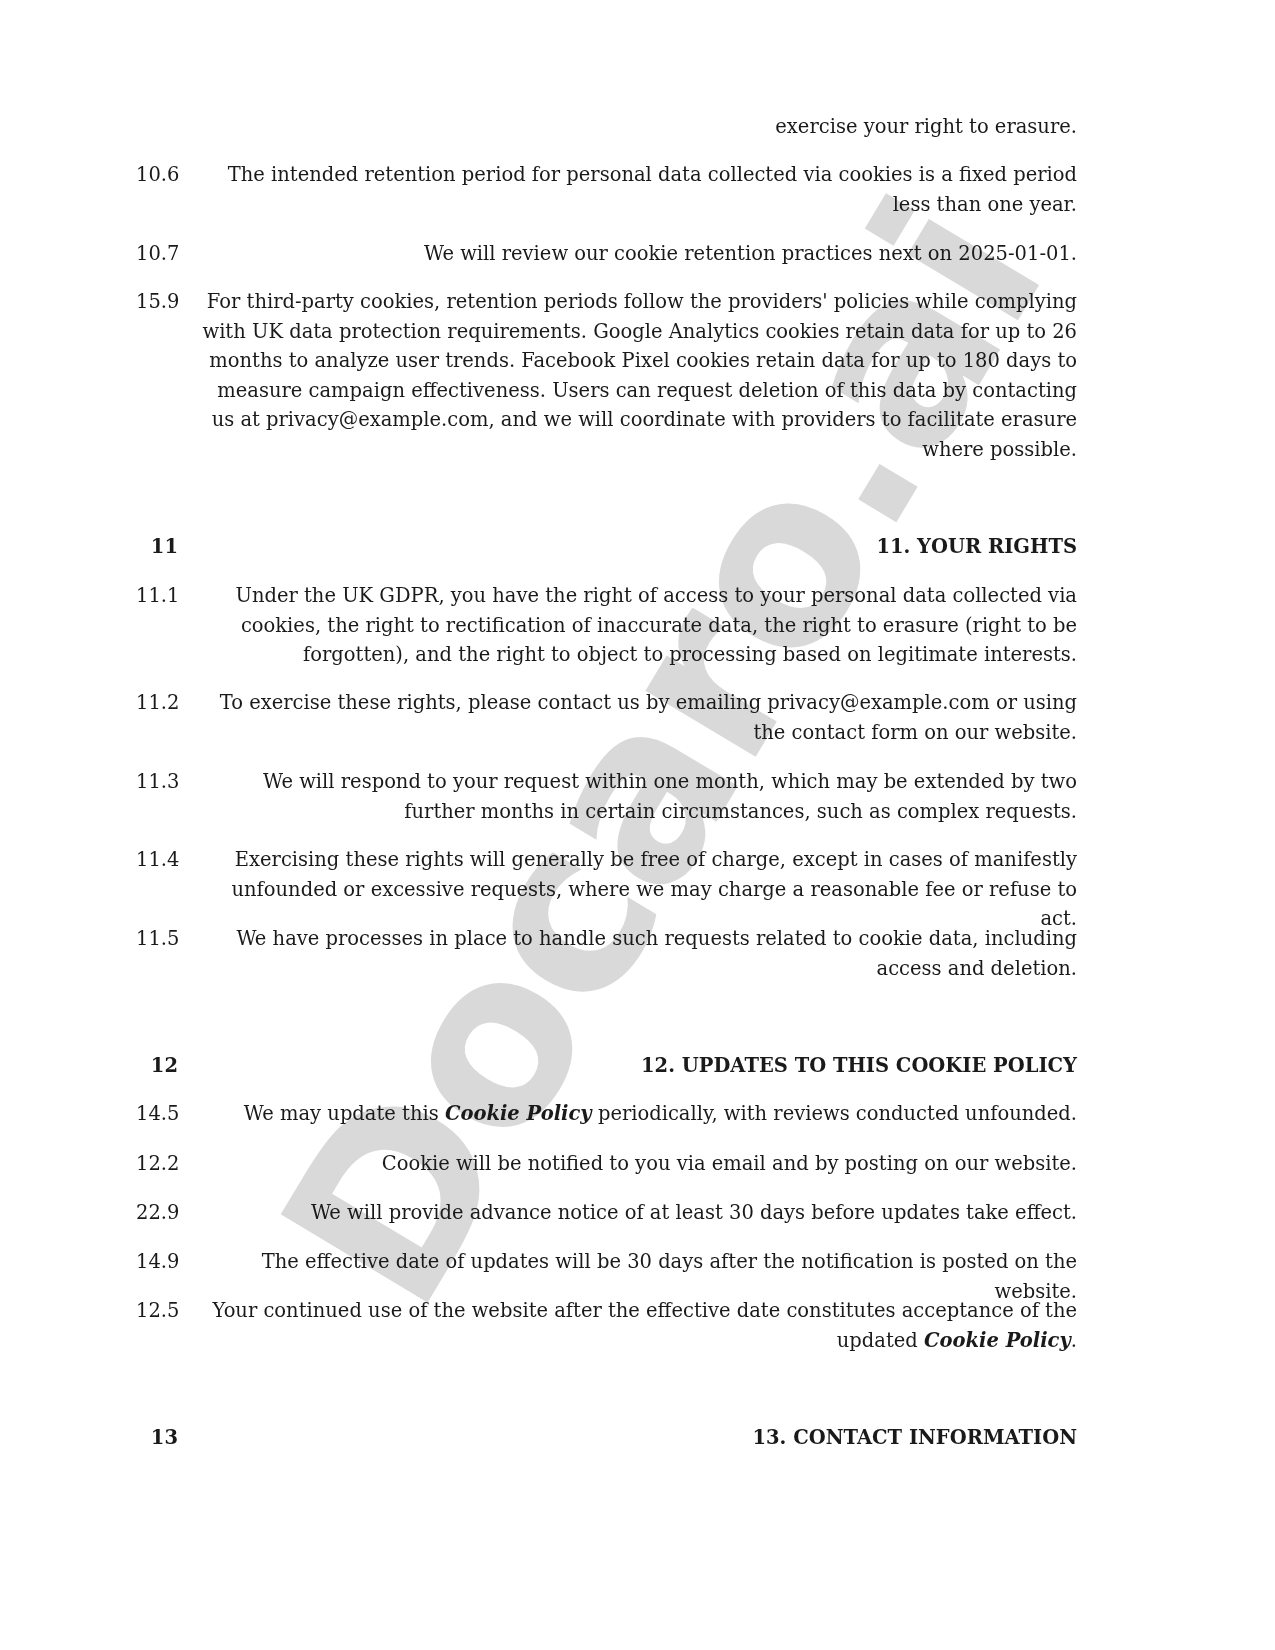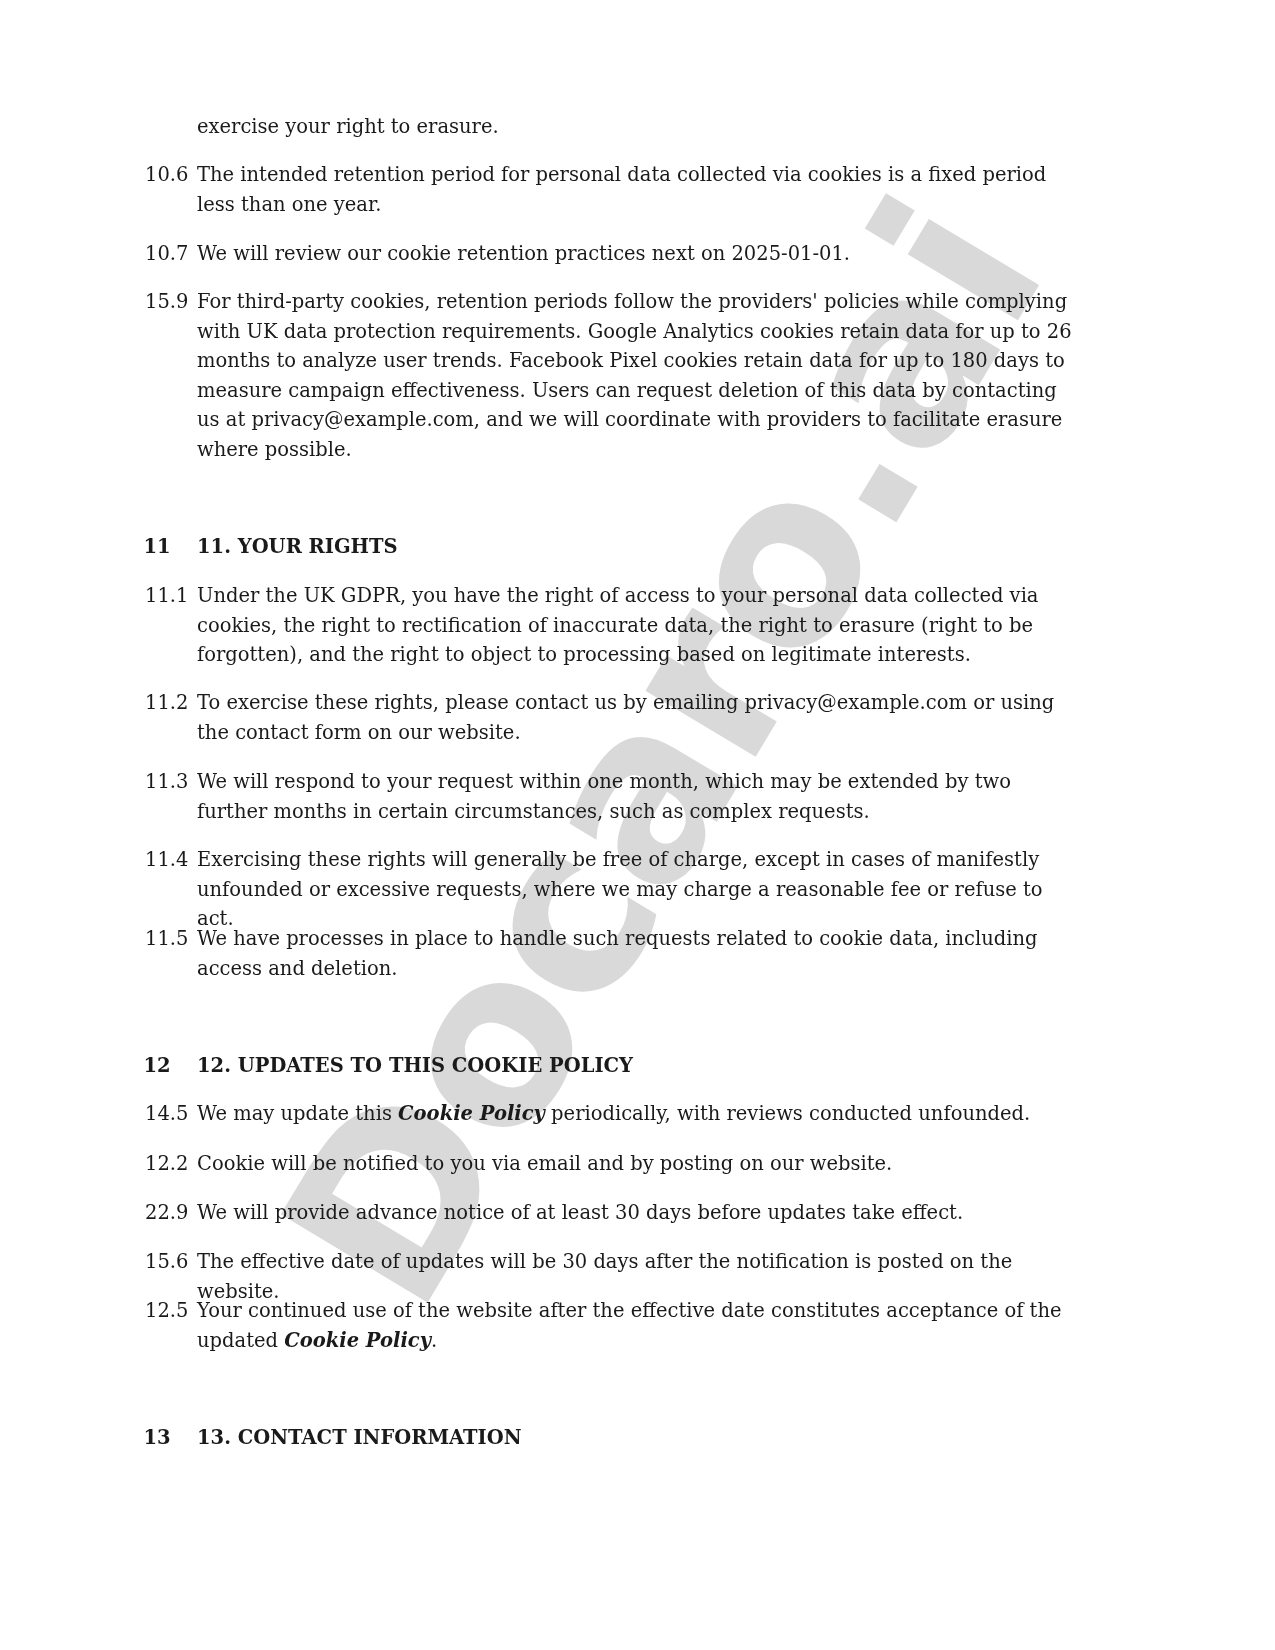--- a/index.html
+++ b/index.html
@@ -49,32 +49,33 @@
     }
     .row {
       position: absolute;
       left: 0;
       width: 1275px;
       font-size: 19.5px;
       line-height: 29.5px;
     }
     .num {
       position: absolute;
-      left: 145px;
+      left: 136px;
       width: 50px;
     }
     .text {
       position: absolute;
       left: 197px;
       width: 880px;
+      text-align: right;
     }
     .heading .num {
       left: 136px;
       width: 42px;
-      text-align: center;
+      text-align: right;
       font-weight: bold;
     }
     .heading .text {
       font-weight: bold;
     }
     b { font-weight: bold; font-style: italic; }
   </style>
 </head>
 <body>
 
@@ -147,21 +148,21 @@
       <span class="num">12.2</span>
       <span class="text">Cookie will be notified to you via email and by posting on our website.</span>
     </div>
 
     <div class="row" style="top:1198px;">
       <span class="num">22.9</span>
       <span class="text">We will provide advance notice of at least 30 days before updates take effect.</span>
     </div>
 
     <div class="row" style="top:1247px;">
-      <span class="num">15.6</span>
+      <span class="num">14.9</span>
       <span class="text">The effective date of updates will be 30 days after the notification is posted on the website.</span>
     </div>
 
     <div class="row" style="top:1296px;">
       <span class="num">12.5</span>
       <span class="text"><span>Your continued use of the website after the effective date constitutes acceptance of the updated </span><b>Cookie Policy</b><span>.</span></span>
     </div>
 
     <div class="row heading" style="top:1423px;">
       <span class="num">13</span>

